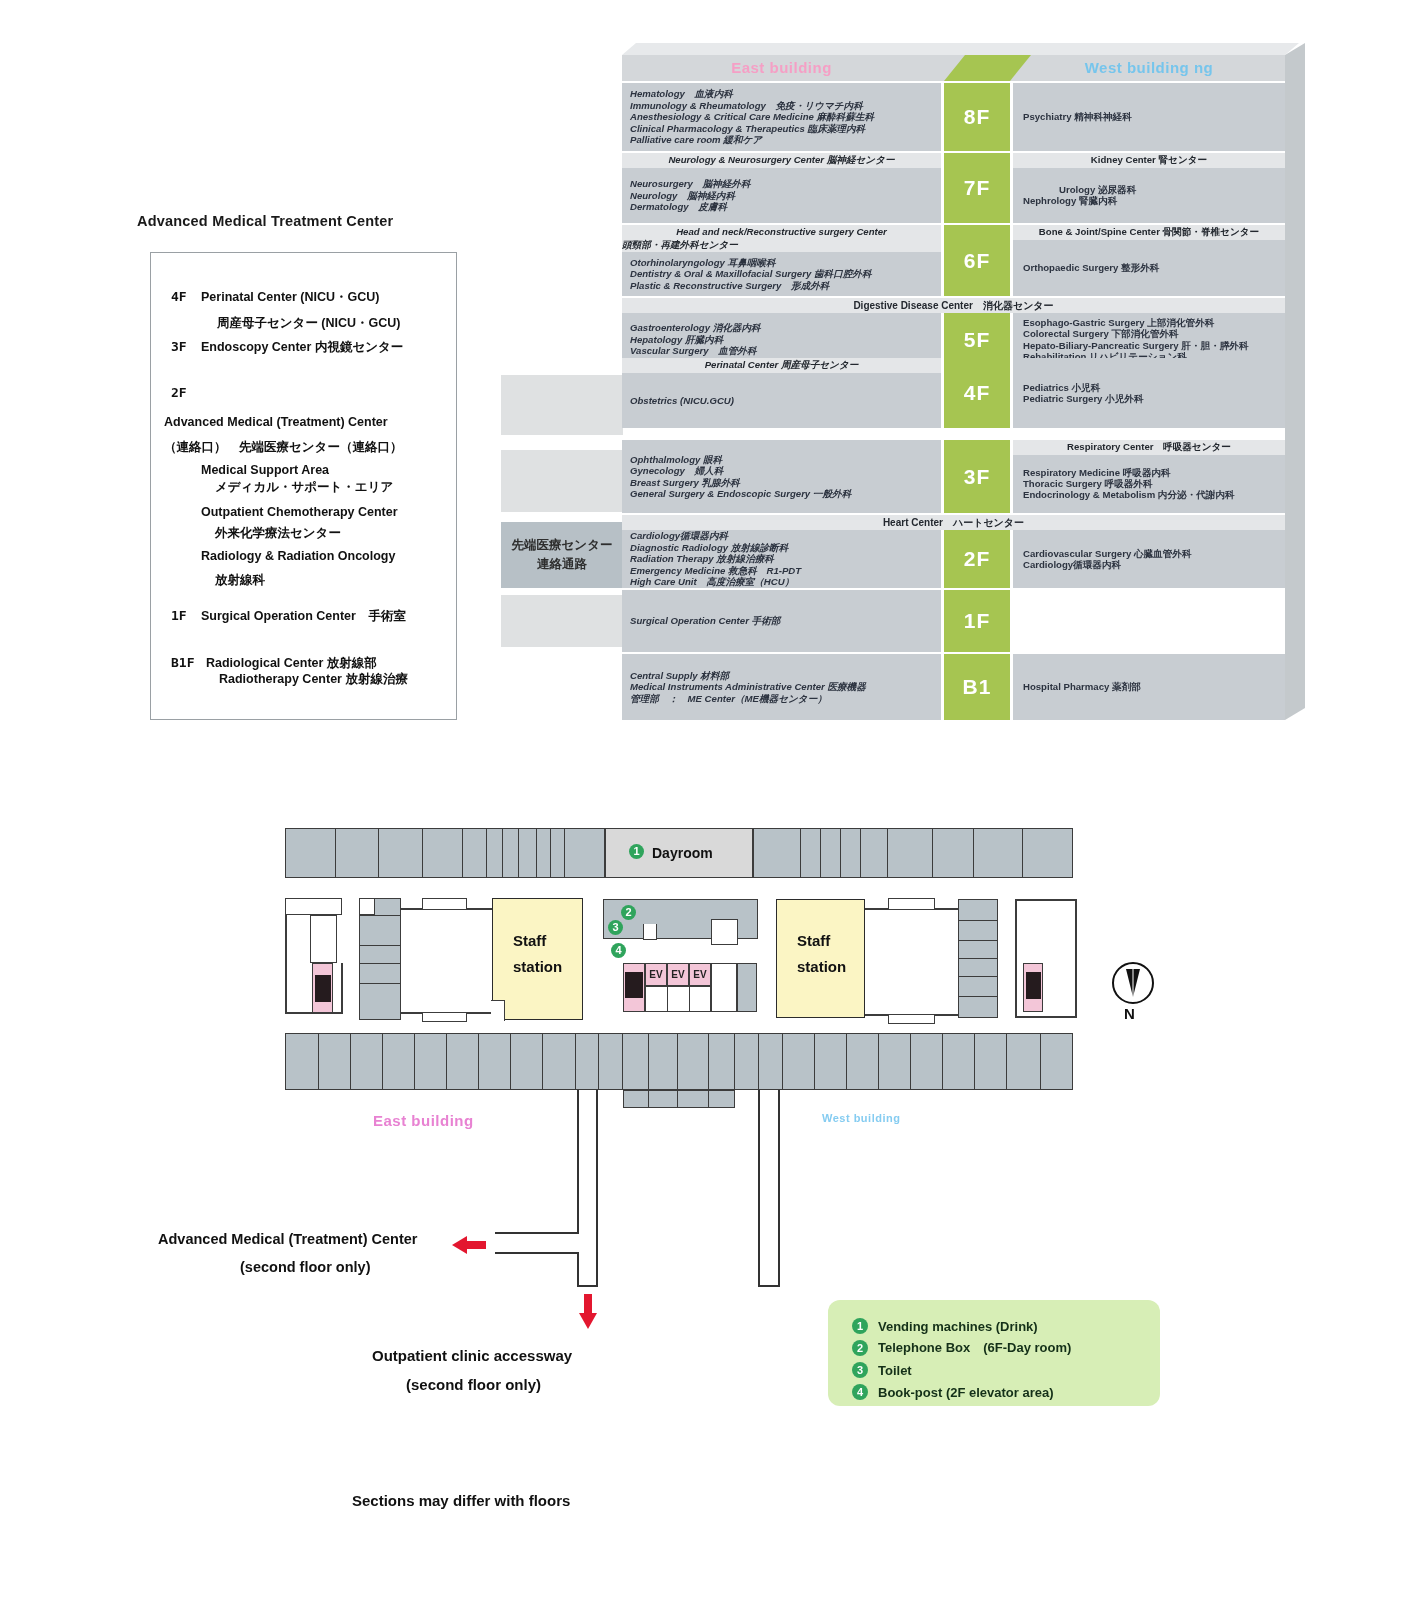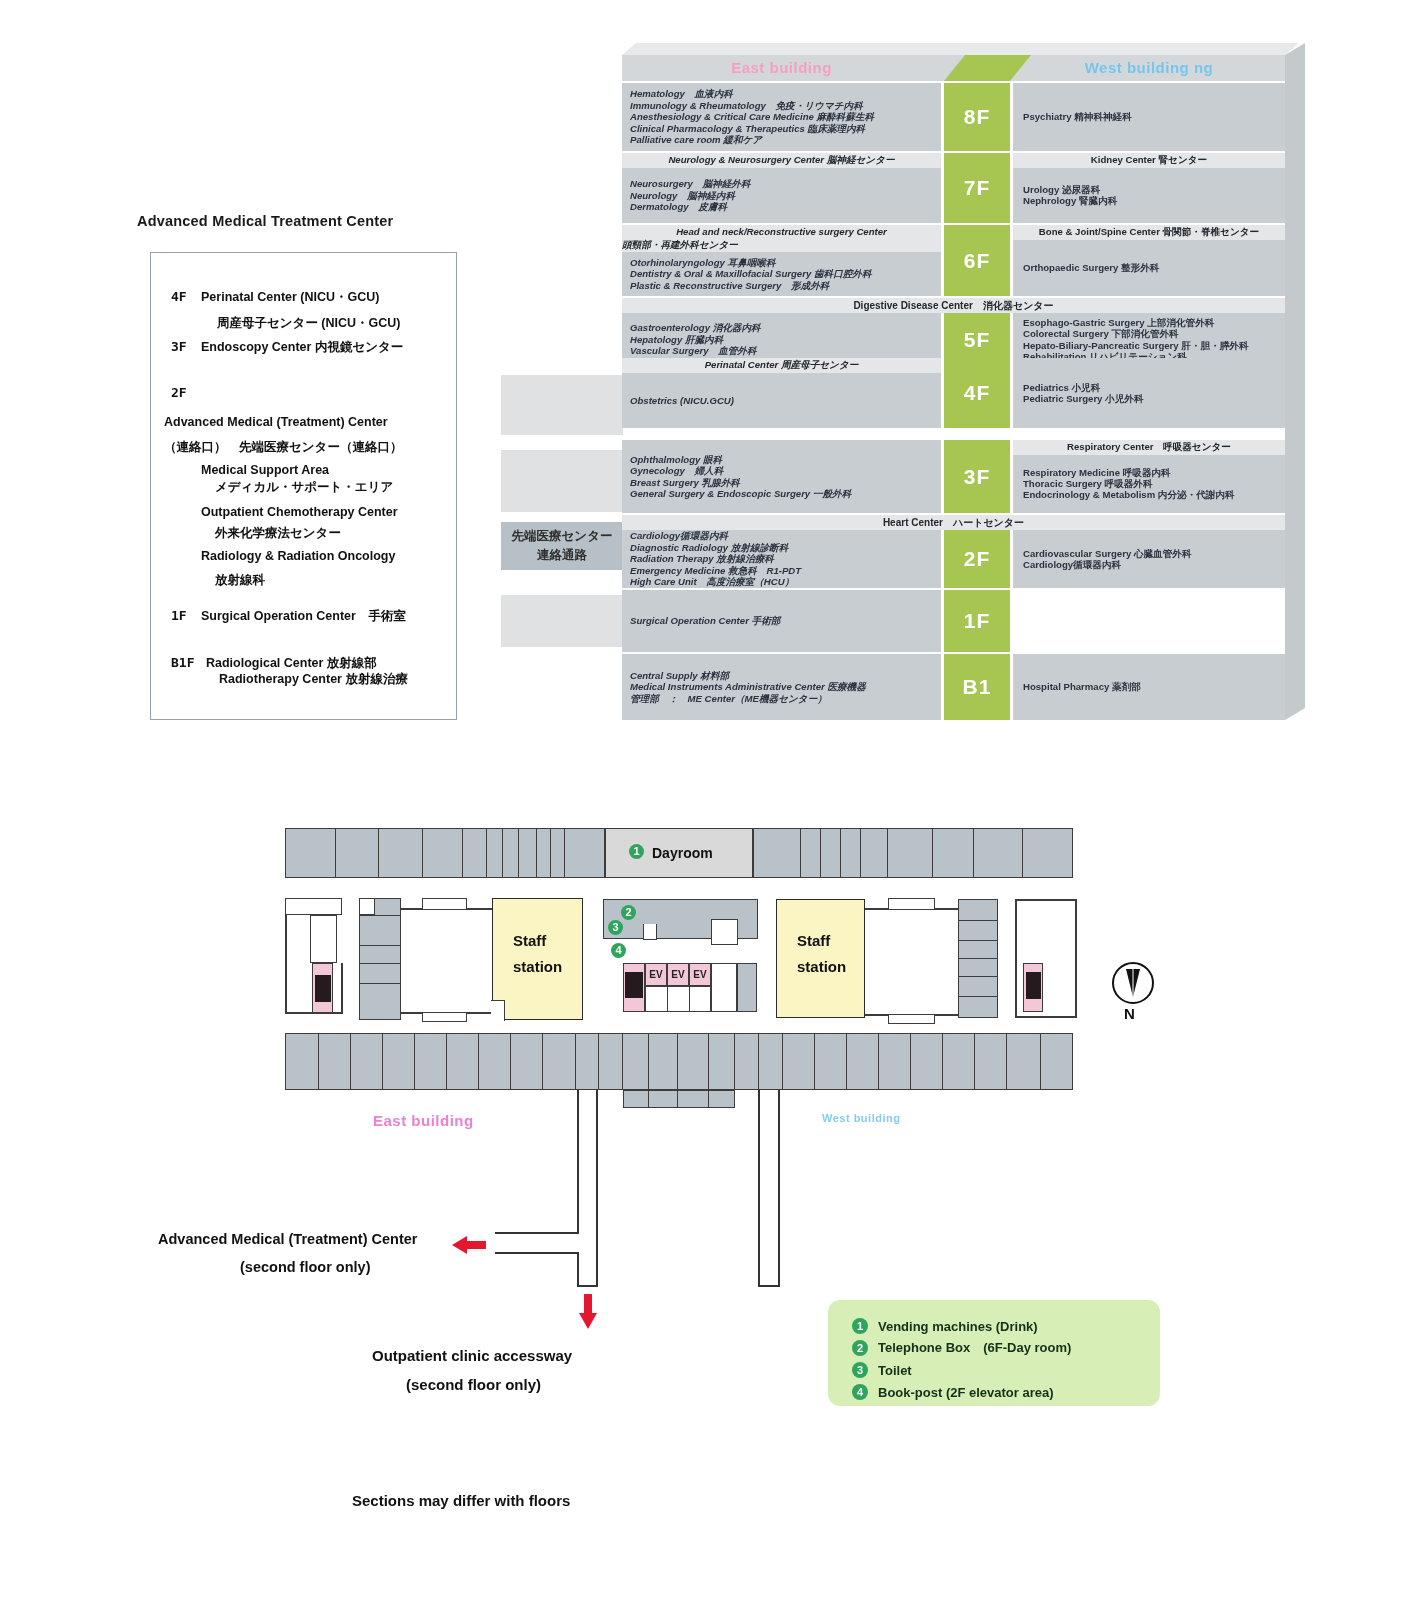--- a/index.html
+++ b/index.html
@@ -104,21 +104,21 @@
       <div class="lp-line" style="left: 64px; top: 319px;">放射線科</div>
       <div class="lp-floor" style="left: 20px; top: 355px;">1F</div>
       <div class="lp-line" style="left: 50px; top: 355px;">Surgical Operation Center　手術室</div>
       <div class="lp-floor" style="left: 20px; top: 402px;">B1F</div>
       <div class="lp-line" style="left: 55px; top: 402px;">Radiological Center 放射線部</div>
       <div class="lp-line" style="left: 68px; top: 418px;">Radiotherapy Center 放射線治療</div>
     </div>
 
   <div class="clink" style="top:375px;height:60px;"></div>
   <div class="clink" style="top:450px;height:62px;"></div>
-  <div class="clink" id="clink-label" style="top:522px;height:48px;">
+  <div class="clink" id="clink-label" style="top:522px;height:66px;">
     <div>先端医療センター</div>
     <div>連絡通路</div>
   </div>
   <div class="clink" style="top:595px;height:52px;"></div>
 
   <div id="slab-top"></div>
   <div id="slab-right"></div>
   <div id="btable">
     <div id="thead">
       <div class="hd" id="hd-east">East building</div>
@@ -153,21 +153,21 @@
               <div class="ln">Neurology　脳神経内科</div>
               <div class="ln">Dermatology　皮膚科</div>
             </div>
           </div>
           <div class="cf" style="top: 0px; height: 70px;">7F</div>
           <div class="cell cw" style="padding-top: 0px;">
             <div class="sub">
               <div>Kidney Center 腎センター</div>
             </div>
             <div class="cc">
-              <div class="ln" style="padding-left: 10px;">Urology 泌尿器科</div>
+              <div class="ln" style="padding-left: 10px; margin-left: 36px;">Urology 泌尿器科</div>
               <div class="ln" style="padding-left: 10px;">Nephrology 腎臓内科</div>
             </div>
           </div>
         </div>
         <div class="trow" style="top: 170px; height: 71px;">
           <div class="cell ce" style="padding-top: 0px;">
             <div class="sub">
               <div>Head and neck/Reconstructive surgery Center</div>
               <div class="subr">頭頸部・再建外科センター</div>
             </div>

